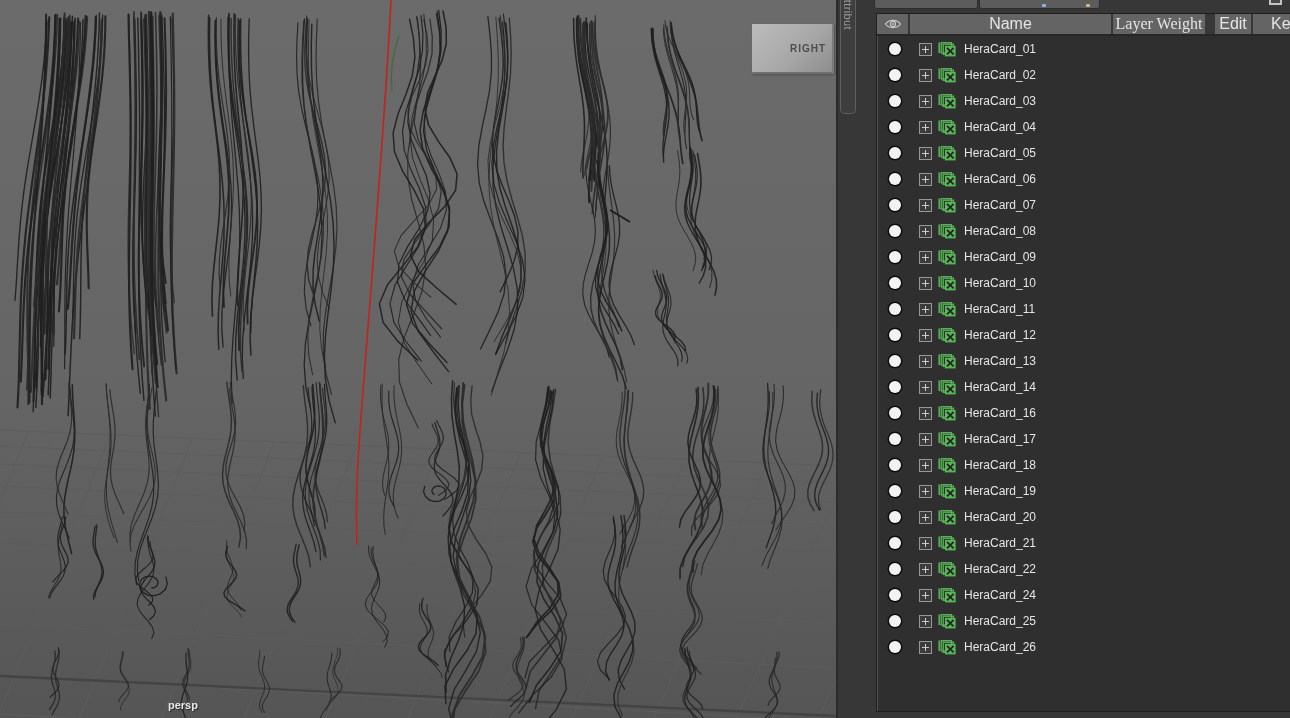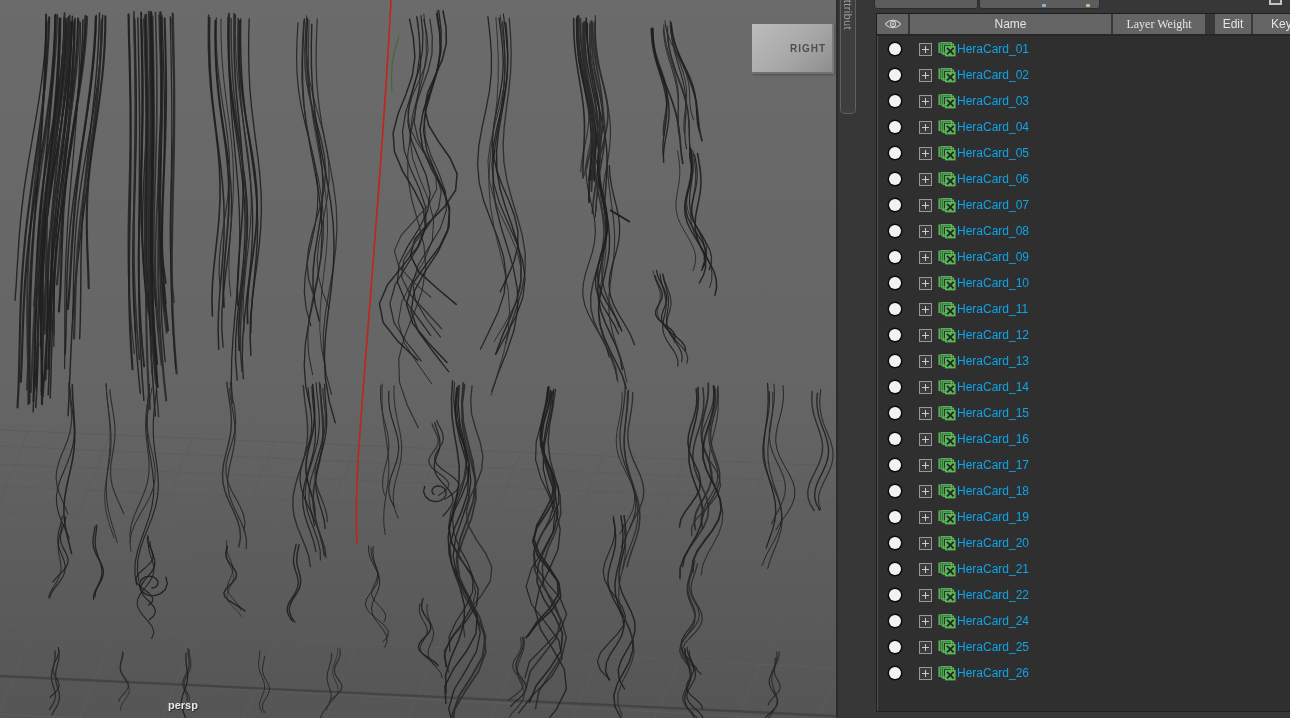--- a/index.html
+++ b/index.html
@@ -70,21 +70,21 @@
     background:#2f2f2f;
     border:1px solid #1f1f1f;border-right:none;box-sizing:border-box;
     box-shadow:inset 1px 1px 0 #4f4f4f;
     overflow:hidden;
   }
   .hdr{
     display:flex;height:20px;background:#383838;
     border-bottom:2px solid #272727;
   }
   .hdr .cell{
-    background:#646464;color:#e4e4e4;font-size:12px;
+    background:#646464;color:#e4e4e4;font-size:16px;
     display:flex;align-items:center;justify-content:center;
     border-right:2px solid #383838;box-sizing:border-box;
     white-space:nowrap;overflow:hidden;
   }
   .cell.c-eye{width:33px;flex:none;}
   .cell.c-name{width:203px;flex:none;}
   .cell.c-weight{width:94px;flex:none;font-family:Liberation Serif, serif;}
   .cell.c-edit{width:38px;flex:none;margin-left:8px;}
   .cell.c-key{flex:1;justify-content:flex-start;padding-left:18px;border-right:none;}
   .rows{position:relative;}
@@ -94,21 +94,21 @@
     box-shadow:0 0 0 1.5px rgba(12,12,12,.95);
     margin-left:12px;flex:none;
   }
   .exp{
     width:11px;height:11px;border:1px solid #979797;background:#3c3c3c;
     box-sizing:content-box;position:relative;margin-left:18px;flex:none;
   }
   .exp::before{content:'';position:absolute;left:2px;right:2px;top:5px;height:1px;background:#cbcbcb;}
   .exp::after{content:'';position:absolute;top:2px;bottom:2px;left:5px;width:1px;background:#cbcbcb;}
   .bsi{margin-left:6px;flex:none;display:flex;align-items:center;}
-  .rname{font-size:12px;color:#0ea5e9;white-space:nowrap;}
+  .rname{margin-left:7px;font-size:12px;color:#e5e5e5;white-space:nowrap;}
 </style>
 </head>
 <body>
 
 <div id="app">
 
   <div class="viewport">
     <svg id="vpsvg" width="836" height="718" viewBox="0 0 836 718">
         <defs>
           <linearGradient id="bg" x1="0" y1="0" x2="0" y2="1">
@@ -682,34 +682,20 @@
             <span class="exp"></span>
             <span class="bsi">
               <svg width="19" height="15" viewBox="0 0 19 15">
                 <path d="M1.2,0.5 L1.2,11" stroke="#58b658" stroke-width="1.5" fill="none"></path>
                 <rect x="3.2" y="0.7" width="10.2" height="10.2" fill="none" stroke="#58b658" stroke-width="1.3"></rect>
                 <rect x="5.2" y="2.2" width="10.2" height="10.2" fill="none" stroke="#58b658" stroke-width="1.3"></rect>
                 <rect x="7" y="3.8" width="10.6" height="10.6" fill="#58b658"></rect>
                 <path d="M9,5.8 L15.6,12.4 M15.6,5.8 L9,12.4" stroke="#242424" stroke-width="1.8" fill="none"></path>
               </svg>
             </span>
-            <span class="rname">HeraCard_15</span>
-          </div>
-          <div class="row">
-            <span class="vis"></span>
-            <span class="exp"></span>
-            <span class="bsi">
-              <svg width="19" height="15" viewBox="0 0 19 15">
-                <path d="M1.2,0.5 L1.2,11" stroke="#58b658" stroke-width="1.5" fill="none"></path>
-                <rect x="3.2" y="0.7" width="10.2" height="10.2" fill="none" stroke="#58b658" stroke-width="1.3"></rect>
-                <rect x="5.2" y="2.2" width="10.2" height="10.2" fill="none" stroke="#58b658" stroke-width="1.3"></rect>
-                <rect x="7" y="3.8" width="10.6" height="10.6" fill="#58b658"></rect>
-                <path d="M9,5.8 L15.6,12.4 M15.6,5.8 L9,12.4" stroke="#242424" stroke-width="1.8" fill="none"></path>
-              </svg>
-            </span>
             <span class="rname">HeraCard_16</span>
           </div>
           <div class="row">
             <span class="vis"></span>
             <span class="exp"></span>
             <span class="bsi">
               <svg width="19" height="15" viewBox="0 0 19 15">
                 <path d="M1.2,0.5 L1.2,11" stroke="#58b658" stroke-width="1.5" fill="none"></path>
                 <rect x="3.2" y="0.7" width="10.2" height="10.2" fill="none" stroke="#58b658" stroke-width="1.3"></rect>
                 <rect x="5.2" y="2.2" width="10.2" height="10.2" fill="none" stroke="#58b658" stroke-width="1.3"></rect>

